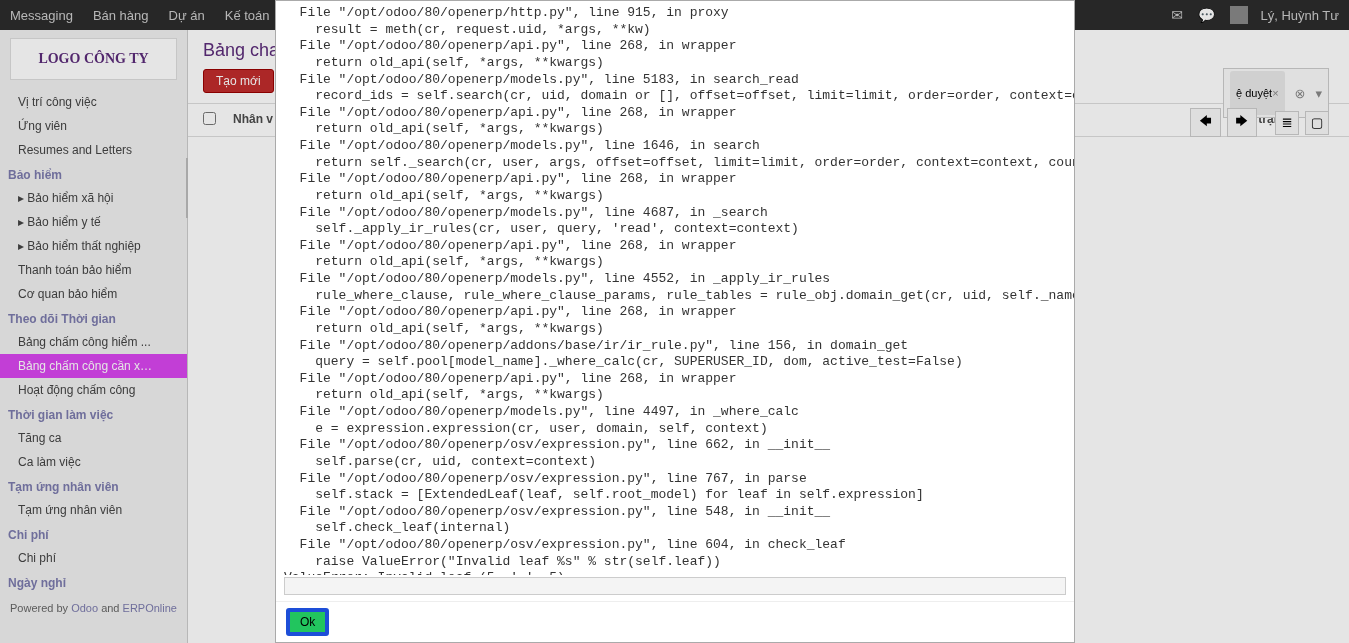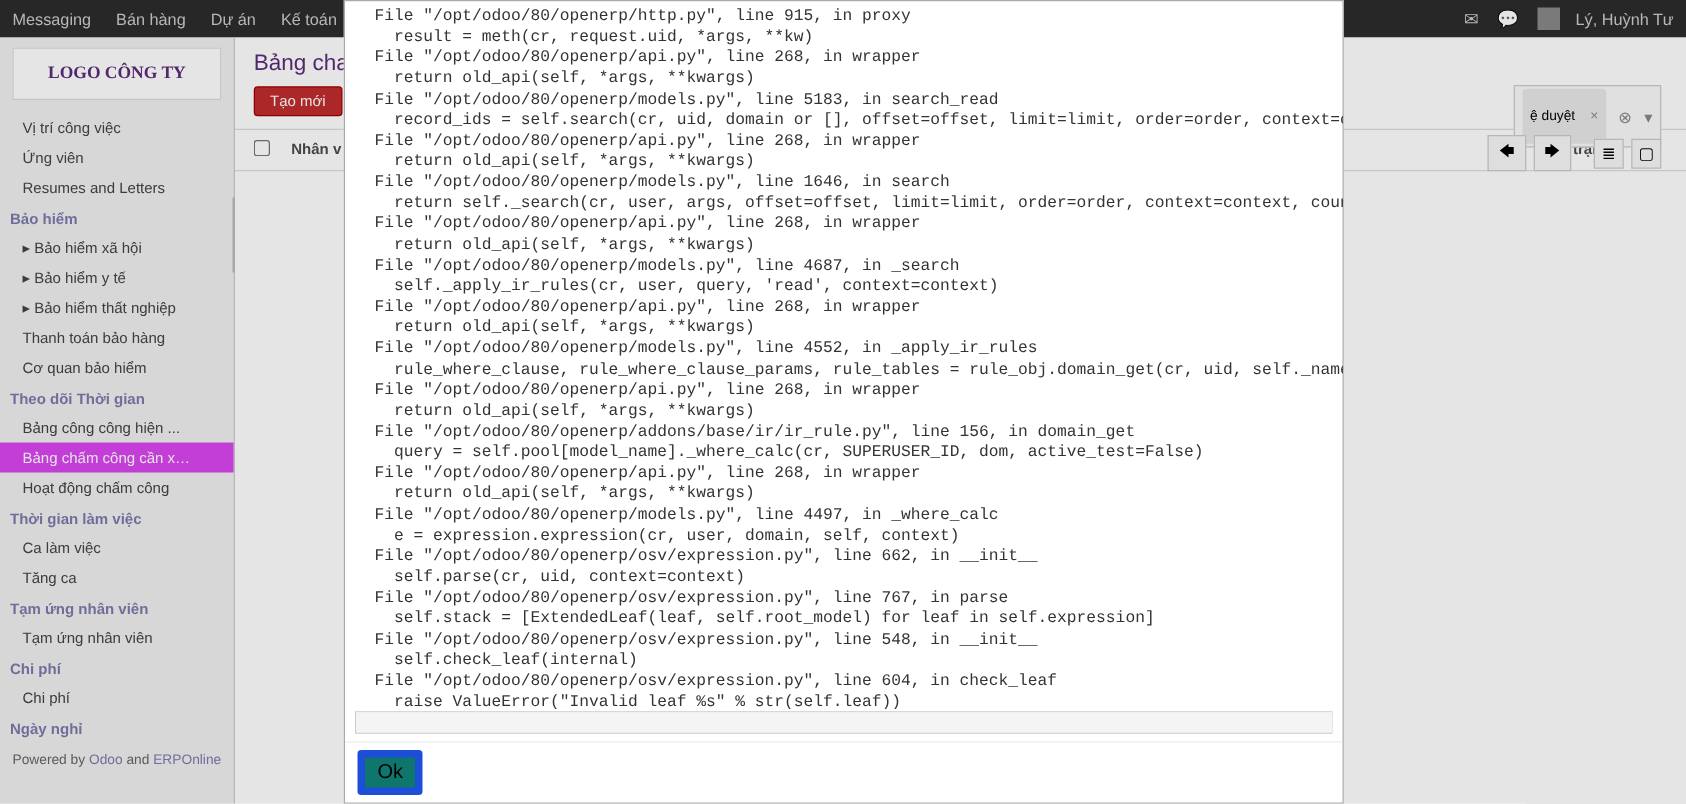--- a/index.html
+++ b/index.html
@@ -27,35 +27,35 @@
 .content-header { padding: 10px 15px; }
 .page-title { font-size: 18px; color: #5c2c7a; font-weight: normal; margin-bottom: 8px; }
 .new-btn { background: #c02c2c; color: #fff; border: 1px solid #900; padding: 4px 12px; border-radius: 3px; font-size: 12px; cursor: pointer; text-align: center; }
 
 .table-head { border-top: 1px solid #ddd; border-bottom: 1px solid #ddd; padding: 8px 15px; display: flex; color: #4c4c4c; font-weight: bold; font-size: 12px; }
 .th-check { width: 30px; }
 .th-nv { width: 100px; }
 .th-status { margin-left: auto; width: 150px; text-align: center; }
 
 .filter-tag { position: absolute; top: 38px; right: 20px; display: flex; align-items: center; gap: 6px; border: 1px solid #ccc; padding: 2px 6px; background: #fafafa; }
-.tag-pill { background: #e8e8e8; padding: 16px 6px; border-radius: 3px; font-size: 11px; display: inline-flex; align-items: center; gap: 12px; }
+.tag-pill { background: #e8e8e8; padding: 16px 6px; border-radius: 3px; font-size: 11px; display: inline-flex; align-items: center; gap: 0; }
 .tag-x { cursor: pointer; color: #888; }
 .filter-clear { color: #888; cursor: pointer; padding: 0 4px; }
 
 .pager-row { position: absolute; top: 78px; right: 20px; display: flex; gap: 6px; align-items: center; }
 .pager-btn { border: 1px solid #ccc; background: #f8f8f8; padding: 3px 8px; cursor: pointer; font-size: 12px; }
 .view-btn { border: 1px solid #ccc; background: #f8f8f8; width: 24px; height: 24px; display: inline-flex; align-items: center; justify-content: center; cursor: pointer; }
 
 .overlay { position: absolute; inset: 0; background: rgba(0,0,0,0.1); pointer-events: none; }
 .modal { position: absolute; top: 0; left: 275px; width: 800px; height: 643px; background: #fff; border: 1px solid #aaa; z-index: 100; overflow: hidden; display: flex; flex-direction: column; }
 .traceback { flex: 1; overflow: auto; padding: 4px 8px; font-family: "Courier New", monospace; font-size: 13px; color: #333; white-space: pre; line-height: 1.28; }
 .hscroll-wrap { overflow-x: scroll; height: 18px; margin: 2px 8px 6px 8px; border: 1px solid #ccc; background: #f4f4f4; }
 .hscroll-inner { width: 2000px; height: 1px; }
 .modal-footer { padding: 6px 10px; border-top: 1px solid #eee; }
-.ok-btn { border: 6px solid #1d4ed8; background: #0f766e; padding: 3px 10px; border-radius: 3px; cursor: pointer; font-size: 16px; }
+.ok-btn { border: 4px solid #1d4ed8; background: #22c55e; padding: 3px 10px; border-radius: 3px; cursor: pointer; font-size: 12px; }
 
 
 .sb-scroll { position:absolute; left:186px; top:158px; width:4px; height:60px; background:#bbb; }
 </style>
 </head>
 <body>
 
 <div class="topbar">
   <div class="topbar-left">
     <a>Messaging</a>
@@ -78,31 +78,31 @@
     <div class="logo-box">LOGO CÔNG TY</div>
 
     <div class="sb-item">Vị trí công việc</div>
     <div class="sb-item">Ứng viên</div>
     <div class="sb-item">Resumes and Letters</div>
 
     <div class="sb-section">Bảo hiểm</div>
     <div class="sb-item">▸ <span>Bảo hiểm xã hội</span></div>
     <div class="sb-item">▸ <span>Bảo hiểm y tế</span></div>
     <div class="sb-item">▸ <span>Bảo hiểm thất nghiệp</span></div>
-    <div class="sb-item">Thanh toán bảo hàng</div>
+    <div class="sb-item">Thanh toán bảo hiểm</div>
     <div class="sb-item">Cơ quan bảo hiểm</div>
 
     <div class="sb-section">Theo dõi Thời gian</div>
-    <div class="sb-item">Bảng công công hiện ...</div>
+    <div class="sb-item">Bảng chấm công hiểm ...</div>
     <div class="sb-item active">Bảng chấm công cần x…</div>
     <div class="sb-item">Hoạt động chấm công</div>
 
     <div class="sb-section">Thời gian làm việc</div>
+    <div class="sb-item">Tăng ca</div>
     <div class="sb-item">Ca làm việc</div>
-    <div class="sb-item">Tăng ca</div>
 
     <div class="sb-section">Tạm ứng nhân viên</div>
     <div class="sb-item">Tạm ứng nhân viên</div>
 
     <div class="sb-section">Chi phí</div>
     <div class="sb-item">Chi phí</div>
 
     <div class="sb-section">Ngày nghỉ</div>
 
     <div class="footer-line">

